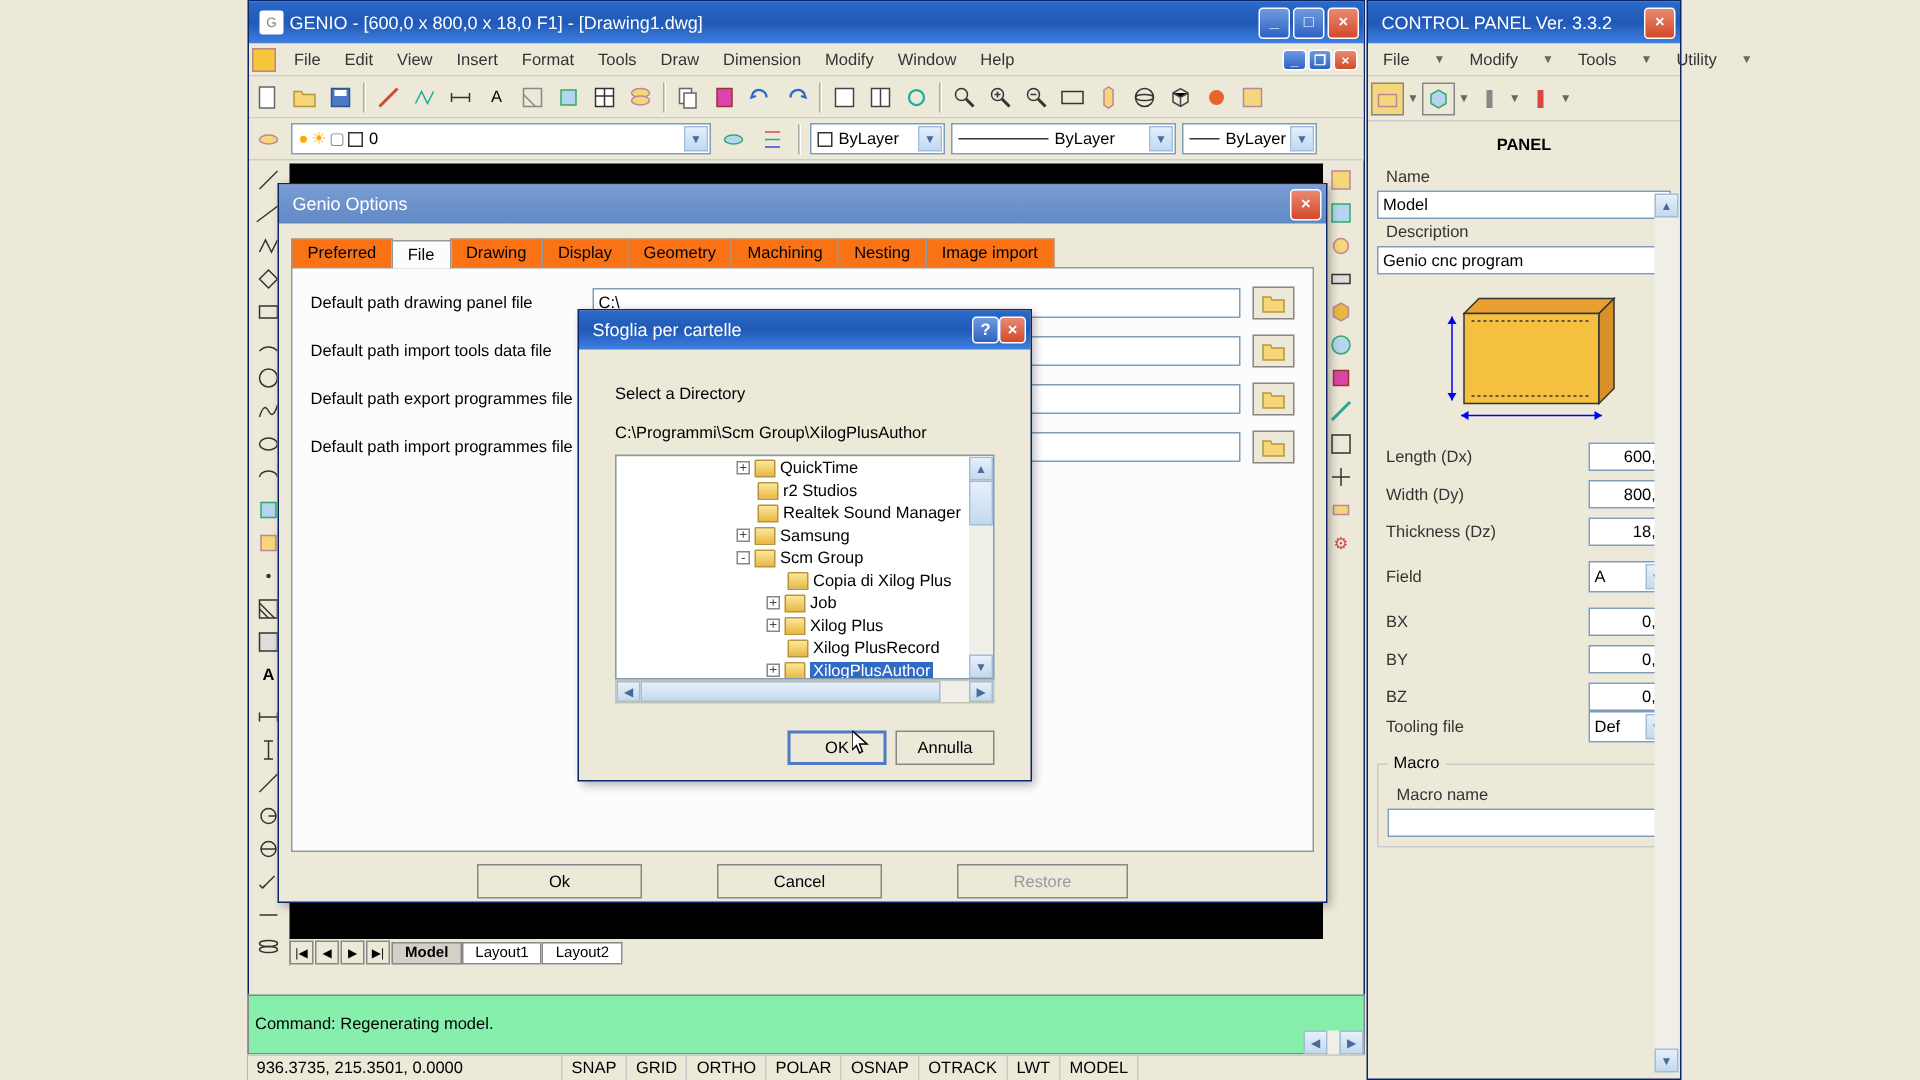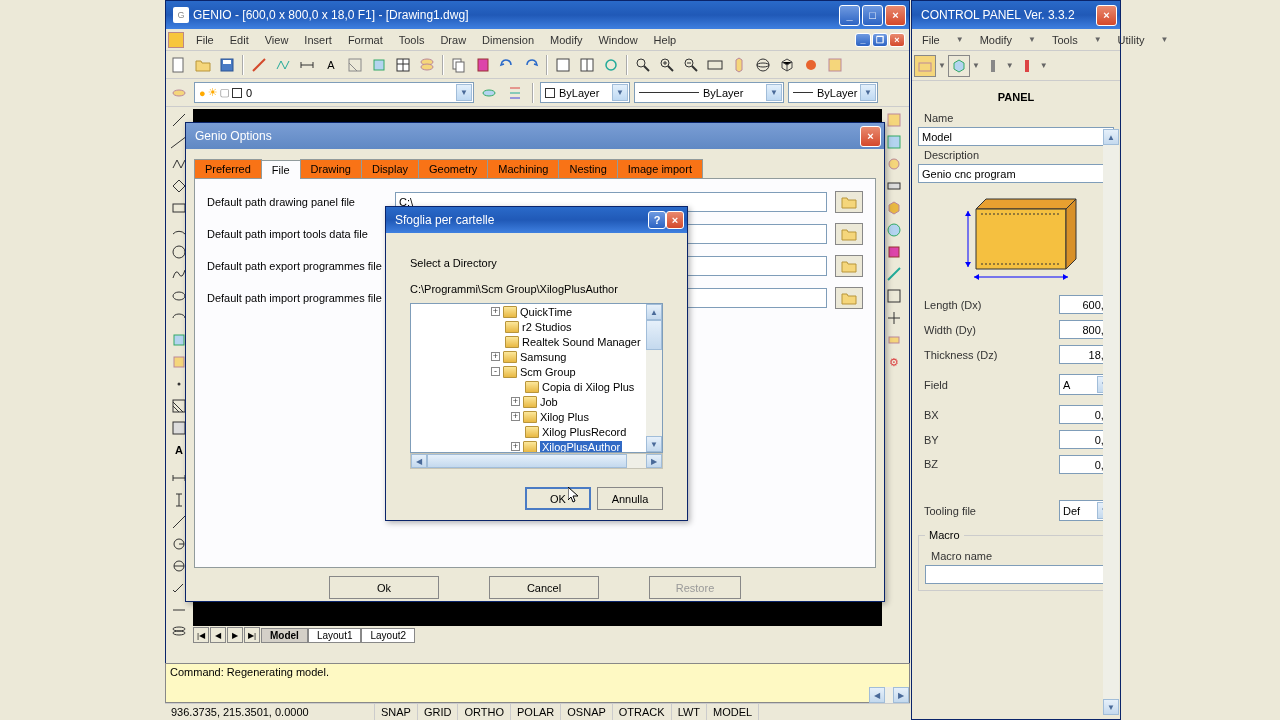--- a/index.html
+++ b/index.html
@@ -40,21 +40,21 @@
 .tnode .pm{width:9px;height:9px;border:1px solid #888;display:flex;align-items:center;justify-content:center;font-size:9px;line-height:1;color:#444}
 .tnode .fico{width:14px;height:12px;background:linear-gradient(#fce79a,#e8b843);border:1px solid #b8953b;border-radius:1px 1px 0 0}
 .tnode.sel span.lbl{background:#316ac5;color:#fff;padding:0 2px}
 .hscroll{height:16px;background:#ece9d8;display:flex;border:1px solid #c6c4b6}
 .hscroll .sbtn{width:16px;background:linear-gradient(#e6f0fa,#c4d9ee);border:1px solid #a1bdd9;display:flex;align-items:center;justify-content:center;font-size:8px;color:#4a6a99}
 .hscroll .strack{flex:1;background:#efefe7}
 .hscroll .sthumb{width:200px;height:100%;background:linear-gradient(#e6f0fa,#c4d9ee);border:1px solid #a1bdd9}
 .vscroll{position:absolute;right:0;top:0;bottom:0;width:16px;background:#efefe7;display:flex;flex-direction:column}
 .vscroll .sbtn{height:16px;background:linear-gradient(#e6f0fa,#c4d9ee);border:1px solid #a1bdd9;display:flex;align-items:center;justify-content:center;font-size:8px;color:#4a6a99}
 .vscroll .sthumb{height:30px;background:linear-gradient(#e6f0fa,#c4d9ee);border:1px solid #a1bdd9}
-.cmdline{position:absolute;bottom:17px;left:165px;right:370px;height:40px;background:#fef9c3;border:1px solid #888;font-family:'Courier New';padding:2px 4px;display:flex;flex-direction:row;justify-content:space-between}
+.cmdline{position:absolute;bottom:17px;left:165px;right:370px;height:40px;background:#86efac;border:1px solid #888;font-family:'Courier New';padding:2px 4px;display:flex;flex-direction:column;justify-content:center}
 .status{position:absolute;bottom:0;left:165px;right:370px;height:17px;background:#ece9d8;border-top:1px solid #ccc;display:flex;align-items:center}
 .status .cell{padding:0 6px;border-right:1px solid #ccc;height:100%;display:flex;align-items:center}
 .tabstrip{position:absolute;left:0;right:0;bottom:0;height:18px;background:#ece9d8;display:flex;align-items:center}
 .tabstrip .navb{width:16px;height:16px;border:1px solid #888;display:flex;align-items:center;justify-content:center;font-size:8px;margin-right:1px}
 .tabstrip .stab{padding:1px 8px;background:#fff;border:1px solid #888;font-size:10px}
 .tabstrip .stab.act{background:#d4d0c8;font-weight:bold}
 .plabel{padding:3px 6px;color:#333}
 .pinput{height:19px;border:1px solid #7f9db9;background:#fff;padding:0 3px;text-align:left}
 .pinput.r{text-align:right}
 .psel{height:21px;border:1px solid #7f9db9;background:#fff;display:flex;align-items:center;padding:0 3px;position:relative}
@@ -548,21 +548,21 @@
       <div class="brws">
           <svg width="16" height="14">
             <path d="M1 3h5l1 2h8v8H1z" fill="#f5d67b" stroke="#b8953b"></path>
           </svg>
         </div>
     </div>
   </div>
   <div style="display:flex;justify-content:center;gap:50px;padding:8px">
     <div class="btn" style="width:110px">Ok</div>
     <div class="btn" style="width:110px">Cancel</div>
-    <div class="btn" style="width:92px;color:#999">Restore</div>
+    <div class="btn" style="width:114px;color:#999">Restore</div>
   </div>
 </div>
 
 <div class="dlg" style="left:385px;top:206px;width:303px;height:315px">
   <div class="titlebar">
     <div class="ttl" style="padding-left:6px">Sfoglia per cartelle</div>
     <div class="winbtn min" style="width:18px;height:18px">?</div>
     <div class="winbtn cls" style="width:18px;height:18px">×</div>
   </div>
   <div style="padding:24px">
@@ -726,21 +726,21 @@
         </div>
       </div>
     <div style="display:flex;align-items:center;margin-bottom:6px">
         <div class="plabel" style="flex:1">BX</div>
         <input class="pinput r" style="width: 55px;" value="0,0">
       </div>
     <div style="display:flex;align-items:center;margin-bottom:6px">
         <div class="plabel" style="flex:1">BY</div>
         <input class="pinput r" style="width: 55px;" value="0,0">
       </div>
-    <div style="display:flex;margin-bottom:26px">
+    <div style="display:flex;align-items:center;margin-bottom:0">
         <div class="plabel" style="flex:1">BZ</div>
         <input class="pinput r" style="width: 55px;" value="0,0">
       </div>
     <div style="display:flex;align-items:center;margin-bottom:8px">
         <div class="plabel" style="flex:1">Tooling file</div>
         <div class="psel" style="width:55px">
           <span>Def</span>
           <div class="arr">▼</div>
         </div>
       </div>

